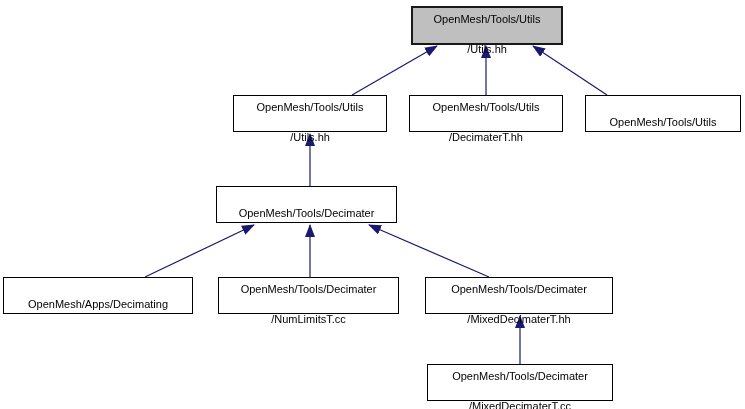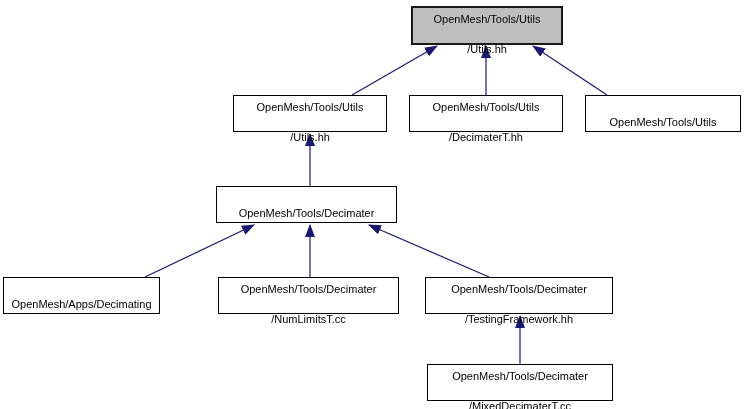--- a/index.html
+++ b/index.html
@@ -44,21 +44,21 @@
     cursor: default;
   }
   .node span { display: block; margin-top: 16px; }
 
   
   #n-config            { left: 411px; top: 6px;   width: 152px; height: 39px; }
   #n-heapt             { left: 233px; top: 95px;  width: 154px; height: 37px; }
   #n-numlimits         { left: 409px; top: 95px;  width: 154px; height: 37px; }
   #n-testingframework  { left: 585px; top: 95px;  width: 156px; height: 37px; }
   #n-decimatert-hh     { left: 216px; top: 186px; width: 181px; height: 37px; }
-  #n-viewerwidget      { left: 3px;   top: 277px; width: 157px; height: 37px; }
+  #n-viewerwidget      { left: 3px;   top: 277px; width: 190px; height: 37px; }
   #n-decimatert-cc     { left: 218px; top: 277px; width: 181px; height: 37px; }
   #n-mixed-hh          { left: 425px; top: 277px; width: 188px; height: 37px; }
   #n-mixed-cc          { left: 427px; top: 364px; width: 186px; height: 37px; }
 </style>
 </head>
 <body>
 
 <div class="canvas">
 
   <svg class="edges" width="745" height="409" viewBox="0 0 745 409" xmlns="http://www.w3.org/2000/svg">
@@ -104,21 +104,21 @@
     <span>OpenMesh/Apps/Decimating</span>
   </div>
 
   <div class="node" id="n-decimatert-cc">
     <span>OpenMesh/Tools/Decimater</span>
     <span>/NumLimitsT.cc</span>
   </div>
 
   <div class="node" id="n-mixed-hh">
     <span>OpenMesh/Tools/Decimater</span>
-    <span>/TestingFramework.hh</span>
+    <span>/MixedDecimaterT.hh</span>
   </div>
 
   <div class="node" id="n-mixed-cc">
     <span>OpenMesh/Tools/Decimater</span>
     <span>/MixedDecimaterT.cc</span>
   </div>
 
 </div>
 
 </body></html>

